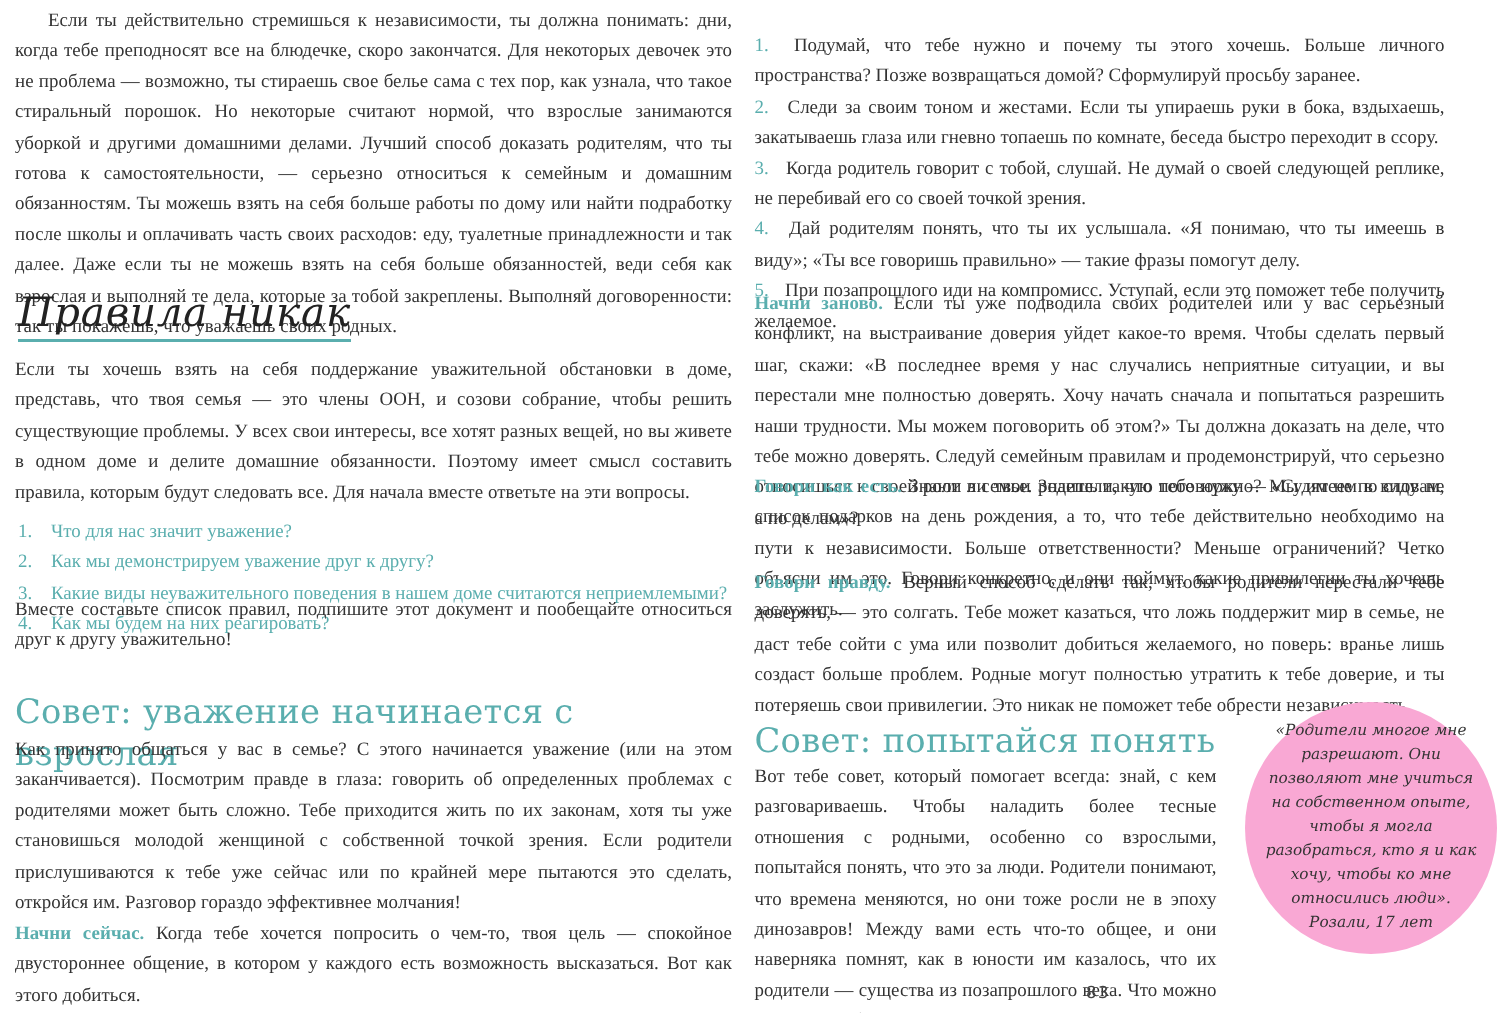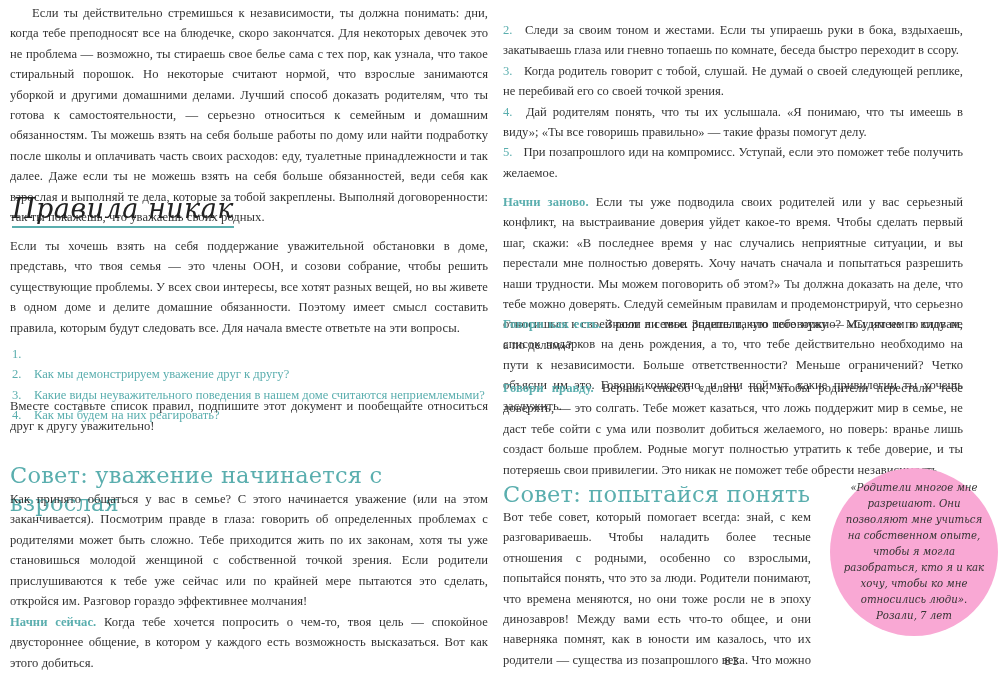--- a/index.html
+++ b/index.html
@@ -67,20 +67,21 @@
 
     <div style="position:absolute; top:193px; left:2px;">
       <span class="script-title">Правила никак</span>
     </div>
 
     <p class="body" style="position:absolute; top:236px; left:0; width:478px;">Если ты хочешь взять на себя поддержание уважительной обстановки в доме, представь, что твоя семья — это члены ООН, и созови собрание, чтобы решить существующие проблемы. У всех свои интересы, все хотят разных вещей, но вы живете в одном доме и делите домашние обязанности. Поэтому имеет смысл составить правила, которым будут следовать все. Для начала вместе ответьте на эти вопросы.</p>
 
     <ol class="q" style="position:absolute; top:344px; left:2px; width:476px;">
       <li>
           <span class="n">1.</span>
+          <span>Что для нас значит уважение?</span>
         </li>
       <li>
           <span class="n">2.</span>
           <span>Как мы демонстрируем уважение друг к другу?</span>
         </li>
       <li>
           <span class="n">3.</span>
           <span>Какие виды неуважительного поведения в нашем доме считаются неприемлемыми?</span>
         </li>
       <li>
@@ -96,20 +97,21 @@
     <p class="body" style="position:absolute; top:489px; left:0; width:478px;">Как принято общаться у вас в семье? С этого начинается уважение (или на этом заканчивается). Посмотрим правде в глаза: говорить об определенных проблемах с родителями может быть сложно. Тебе приходится жить по их законам, хотя ты уже становишься молодой женщиной с собственной точкой зрения. Если родители прислушиваются к тебе уже сейчас или по крайней мере пытаются это сделать, откройся им. Разговор гораздо эффективнее молчания!</p>
 
     <p class="body" style="position:absolute; top:612px; left:0; width:478px;">
       <span class="accent">Начни сейчас.</span><span> Когда тебе хочется попросить о чем-то, твоя цель — спокойное двустороннее общение, в котором у каждого есть возможность высказаться. Вот как этого добиться.</span>
     </p>
   </div>
   <div class="pagenum" style="left:241px;margin-top:34px;">82</div>
 
   <div class="page page-right">
     <ol class="steps" style="position:absolute; top:20px; left:0; width:460px;">
+      <li><span class="n">1.</span> <span>Подумай, что тебе нужно и почему ты этого хочешь. Больше личного пространства? Позже возвращаться домой? Сформулируй просьбу заранее.</span></li>
       <li><span class="n">2.</span> <span>Следи за своим тоном и жестами. Если ты упираешь руки в бока, вздыхаешь, закатываешь глаза или гневно топаешь по комнате, беседа быстро переходит в ссору.</span></li>
       <li><span class="n">3.</span> <span>Когда родитель говорит с тобой, слушай. Не думай о своей следующей реплике, не перебивай его со своей точкой зрения.</span></li>
       <li><span class="n">4.</span> <span>Дай родителям понять, что ты их услышала. «Я понимаю, что ты имеешь в виду»; «Ты все говоришь правильно» — такие фразы помогут делу.</span></li>
       <li><span class="n">5.</span> <span>При позапрошлого иди на компромисс. Уступай, если это поможет тебе получить желаемое.</span></li>
     </ol>
 
     <p class="body" style="position:absolute; top:192px; left:0; width:460px;">
       <span class="accent">Начни заново.</span><span> Если ты уже подводила своих родителей или у вас серьезный конфликт, на выстраивание доверия уйдет какое-то время. Чтобы сделать первый шаг, скажи: «В последнее время у нас случались неприятные ситуации, и вы перестали мне полностью доверять. Хочу начать сначала и попытаться разрешить наши трудности. Мы можем поговорить об этом?» Ты должна доказать на деле, что тебе можно доверять. Следуй семейным правилам и продемонстрируй, что серьезно относишься к своей роли в семье. Знаешь такую поговорку — «Судят не по словам, а по делам»?</span>
     </p>
 
@@ -123,16 +125,16 @@
 
     <div class="tip-title" style="position:absolute; top:480px; left:0; width:320px;">Совет: попытайся понять</div>
 
     <p class="body" style="position:absolute; top:507px; left:0; width:308px;">Вот тебе совет, который помогает всегда: знай, с кем разговариваешь. Чтобы наладить более тесные отношения с родными, особенно со взрослыми, попытайся понять, что это за люди. Родители понимают, что времена меняются, но они тоже росли не в эпоху динозавров! Между вами есть что-то общее, и они наверняка помнят, как в юности им казалось, что их родители — существа из позапрошлого века. Что можно сделать, чтобы достичь понимания?</p>
   </div>
   <div class="pagenum" style="left:724px;">83</div>
 
   <div class="quote-circle">
     <div class="quote-text">
       <span>«Родители многое мне разрешают. Они позволяют мне учиться на собственном опыте, чтобы я могла разобраться, кто я и как хочу, чтобы ко мне относились люди».</span>
-      <span class="quote-author">Розали, 7 лет</span>
+      <span class="quote-author">Розали, 17 лет</span>
     </div>
   </div>
 </div>
 
 </body></html>

